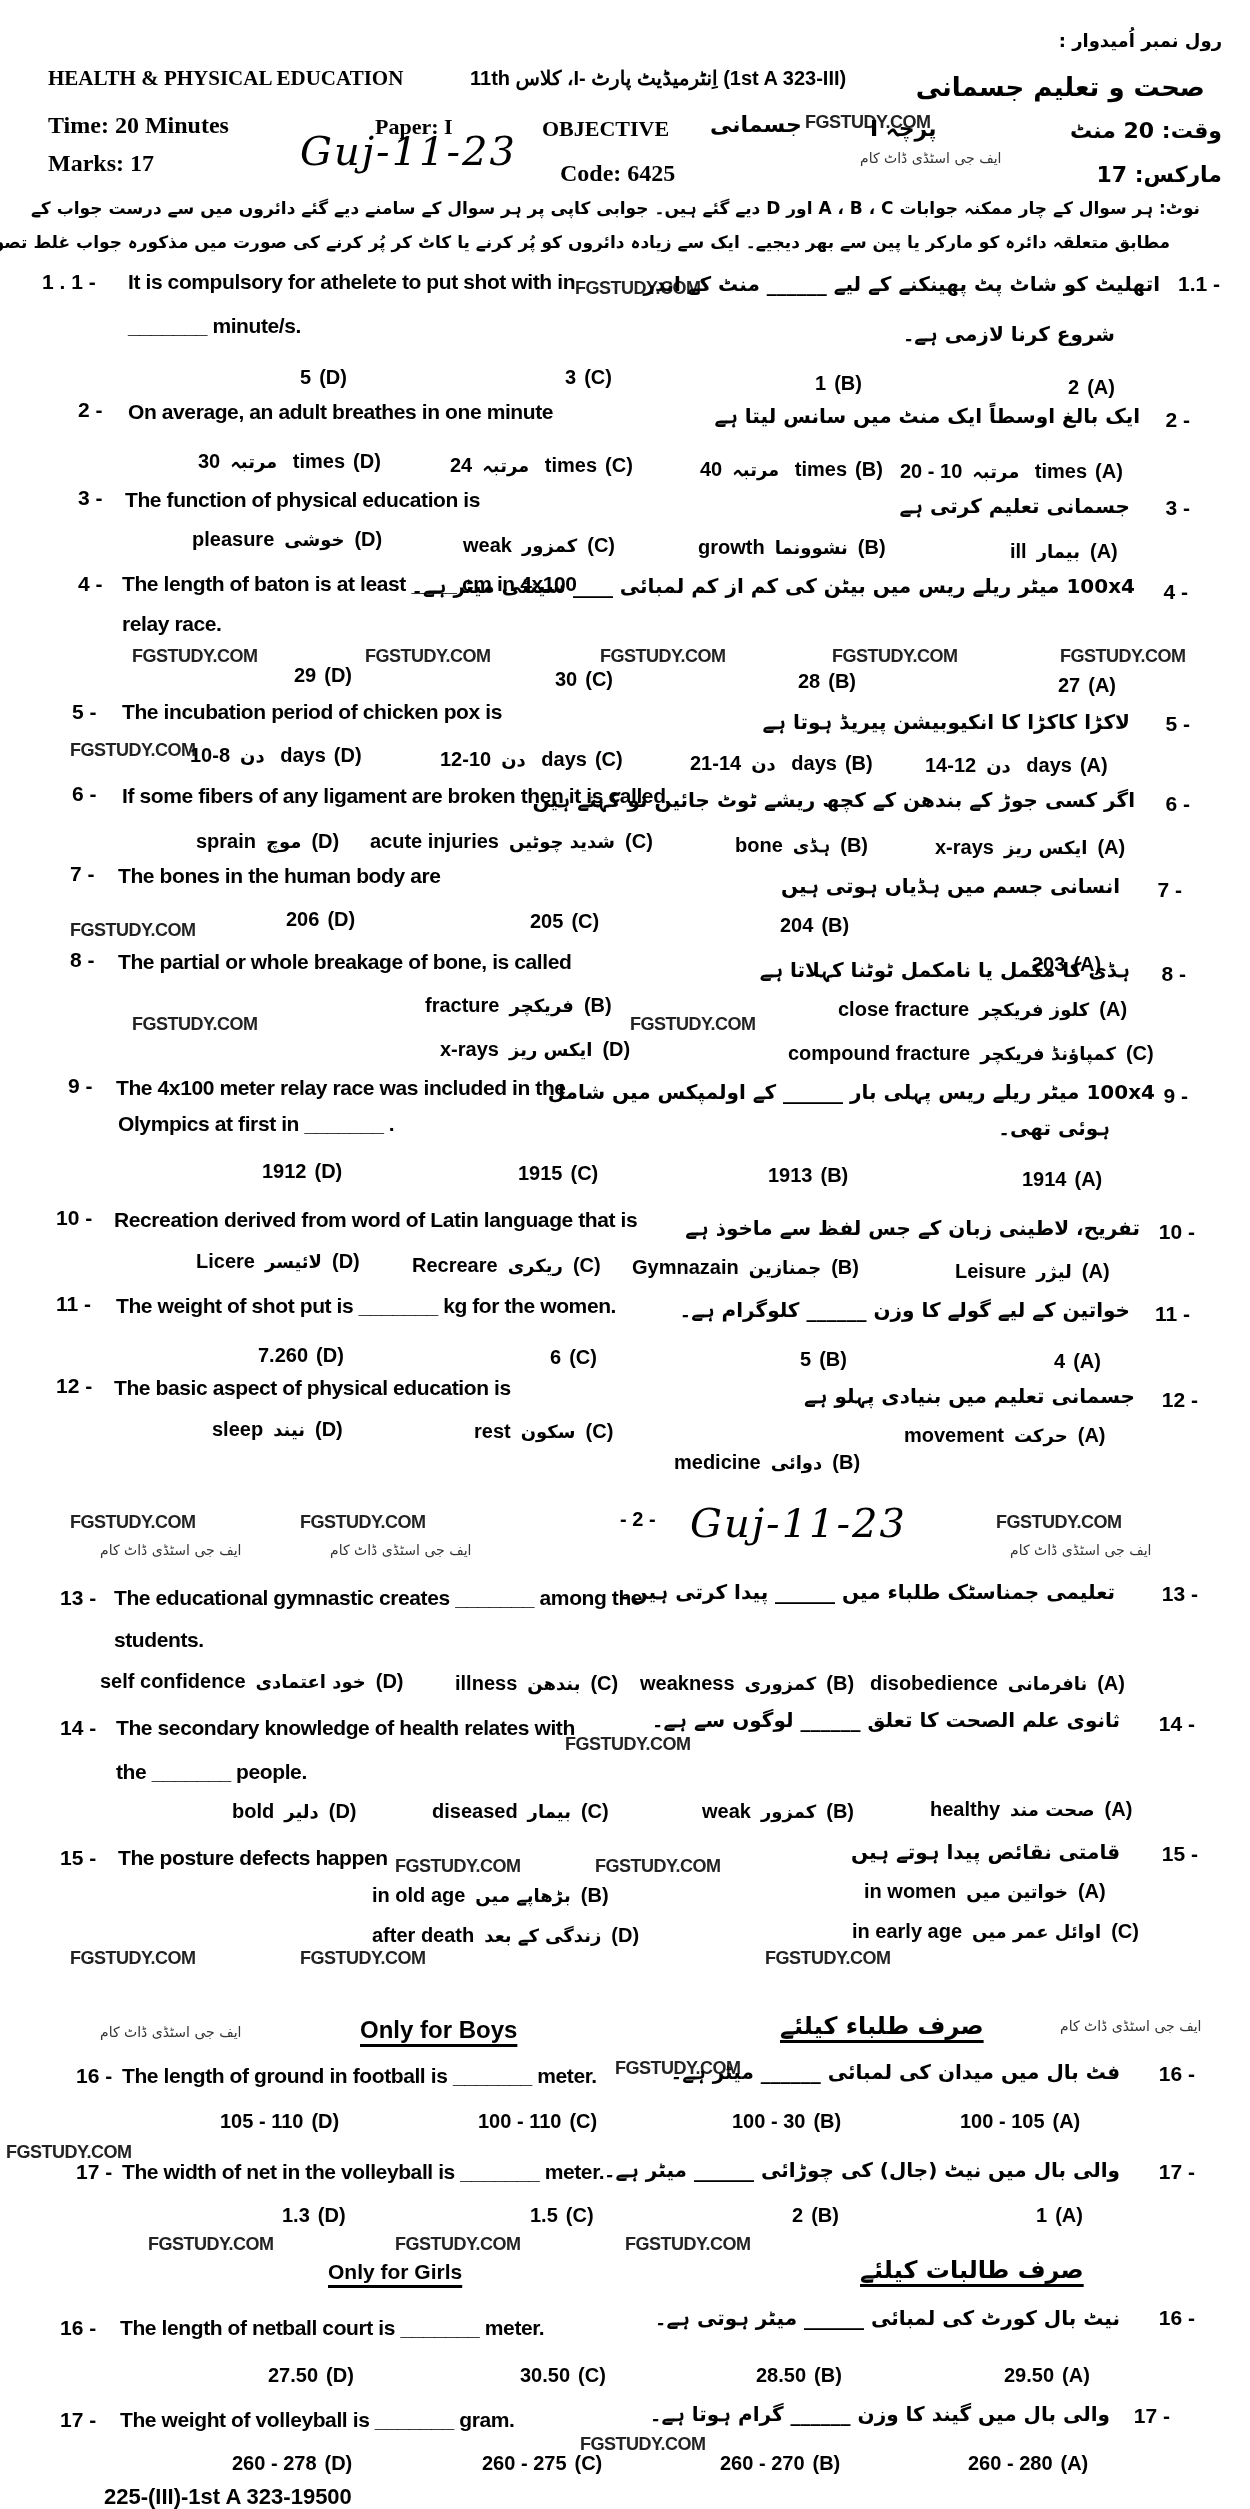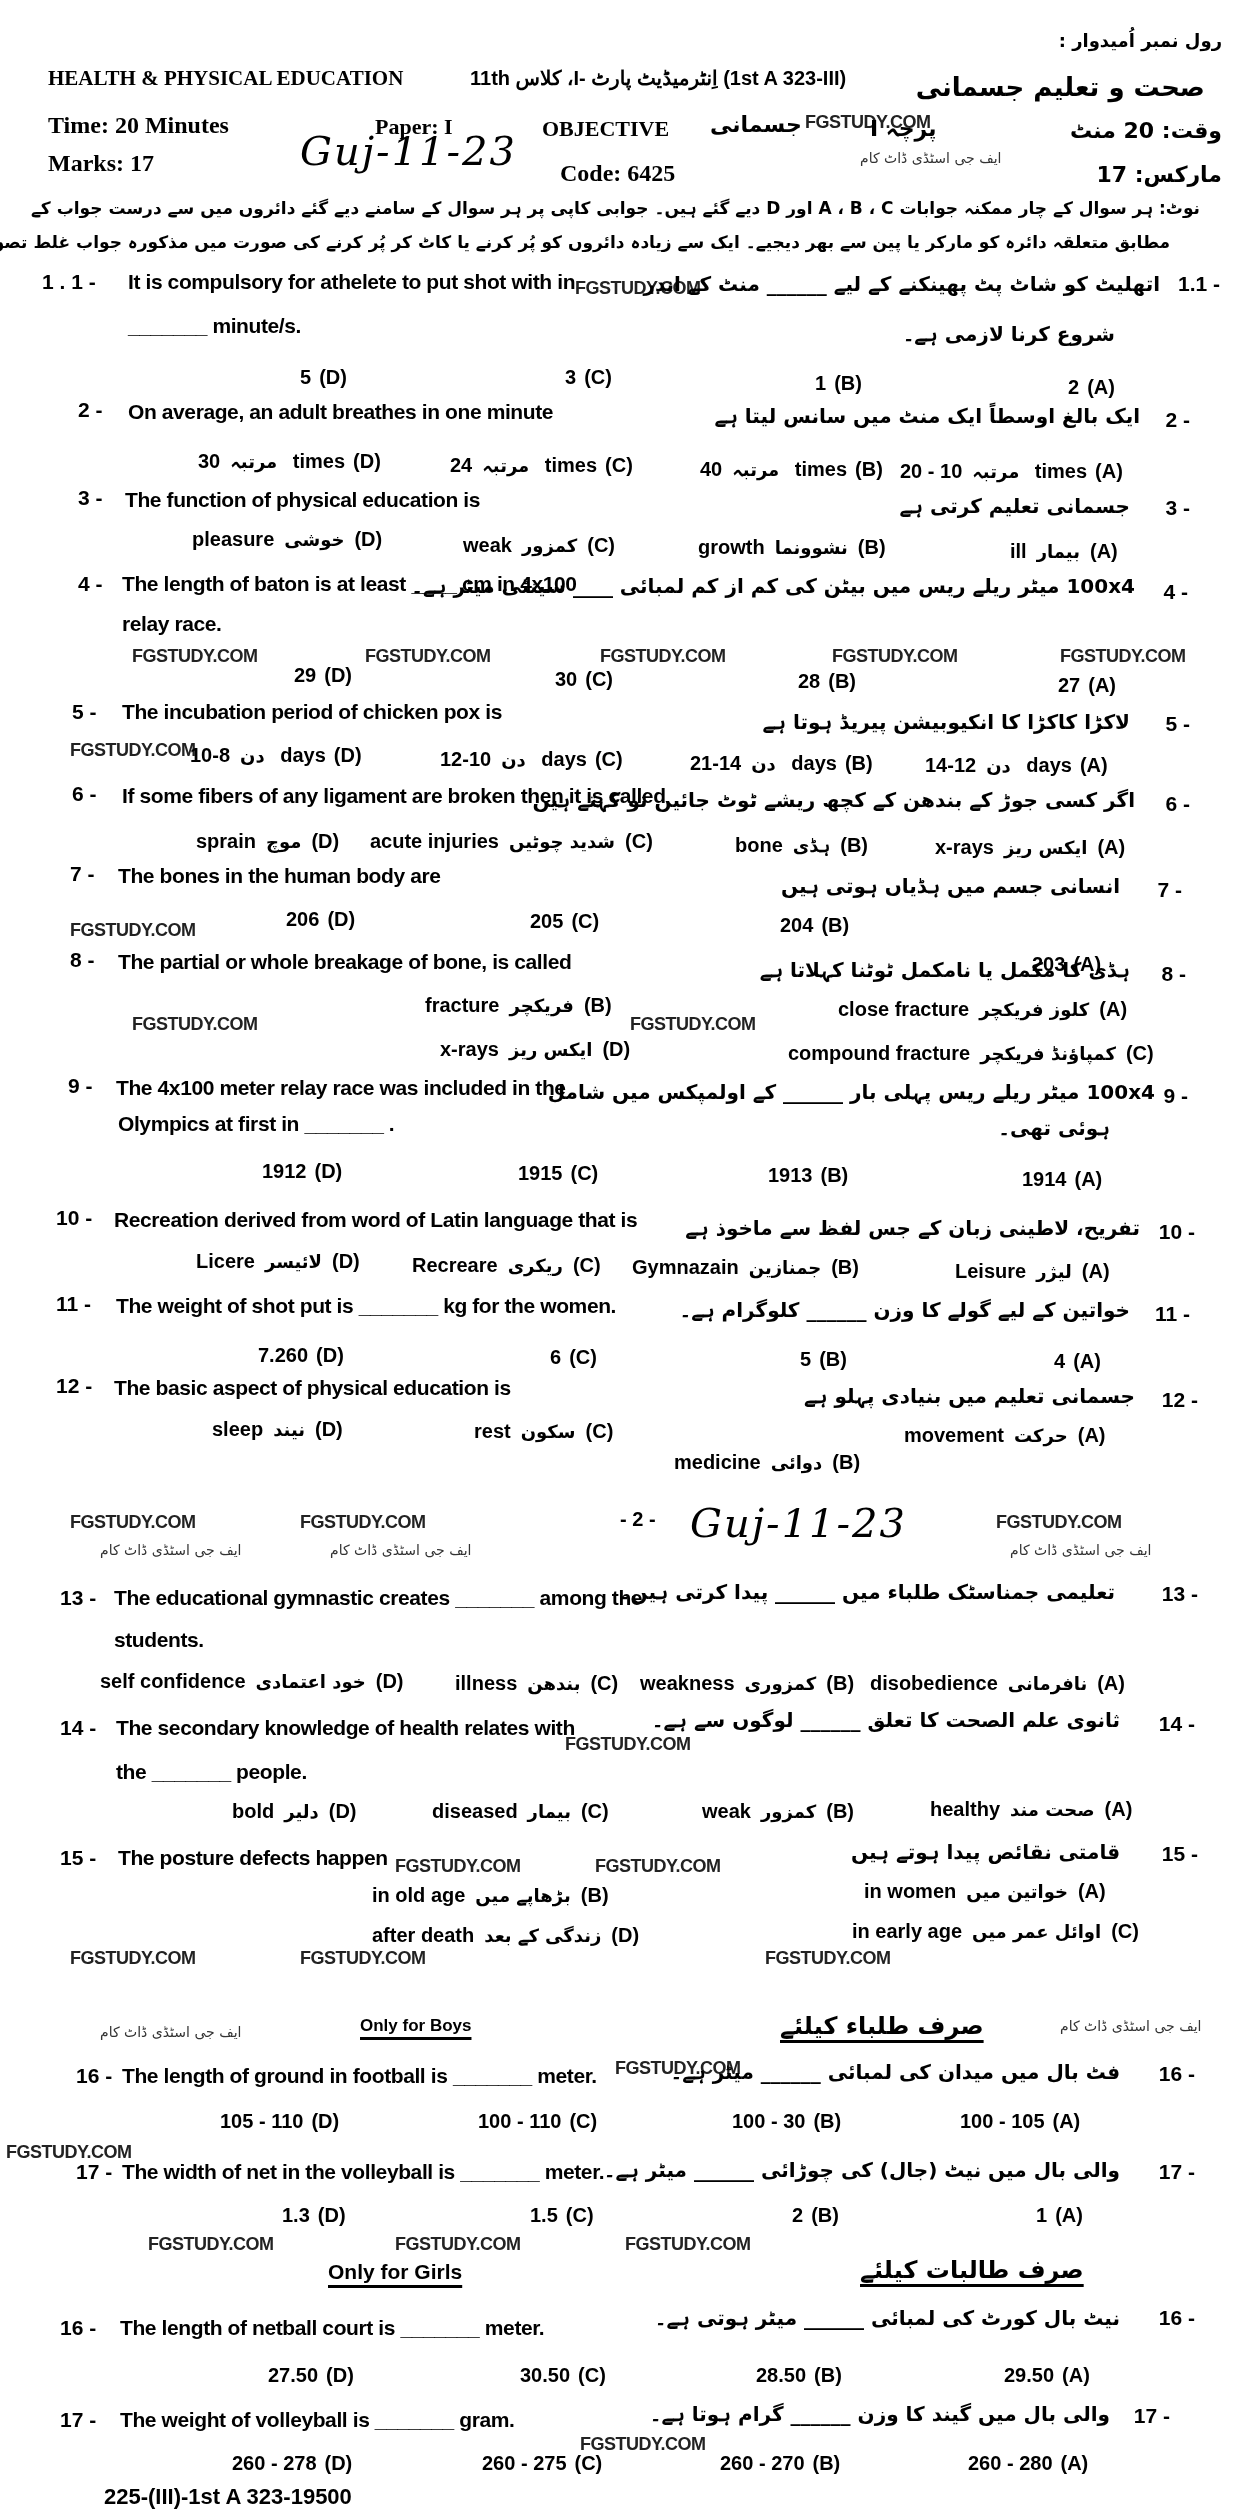--- a/index.html
+++ b/index.html
@@ -245,21 +245,21 @@
     <div class="abs opt" style="left:864px; top:1880px;"><span>in women</span><span class="ur">خواتین میں</span><span>(A)</span></div>
     <div class="abs opt" style="left:372px; top:1924px;"><span>after death</span><span class="ur">زندگی کے بعد</span><span>(D)</span></div>
     <div class="abs opt" style="left:852px; top:1920px;"><span>in early age</span><span class="ur">اوائل عمر میں</span><span>(C)</span></div>
     <div class="abs wm" style="left:70px; top:1948px;">FGSTUDY.COM</div>
     <div class="abs wm" style="left:300px; top:1948px;">FGSTUDY.COM</div>
     <div class="abs wm" style="left:765px; top:1948px;">FGSTUDY.COM</div>
   </div>
 </div>
 
 <div>
-  <div class="abs b u-line" style="left:360px; top:2016px; font-size:17px;">Only for Boys</div>
+  <div class="abs b u-line" style="left:360px; top:2016px; font-size:24px;">Only for Boys</div>
   <div class="abs urdu b u-line" style="left:780px; top:2012px; font-size:24px;">صرف طلباء کیلئے</div>
   <div class="abs wmu" style="left:100px; top:2024px;">ایف جی اسٹڈی ڈاٹ کام</div>
   <div class="abs wmu" style="left:1060px; top:2018px;">ایف جی اسٹڈی ڈاٹ کام</div>
 
   <div>
     <div class="abs qn" style="left:76px; top:2064px;">16 -</div>
     <div class="abs qt" style="left:122px; top:2064px;">The length of ground in football is _______ meter.</div>
     <div class="abs wm" style="left:615px; top:2058px;">FGSTUDY.COM</div>
     <div class="abs qu" style="right:130px; top:2060px;">فٹ بال میں میدان کی لمبائی ______ میٹر ہے۔</div>
     <div class="abs qn" style="right:55px; top:2062px;">16 -</div>

